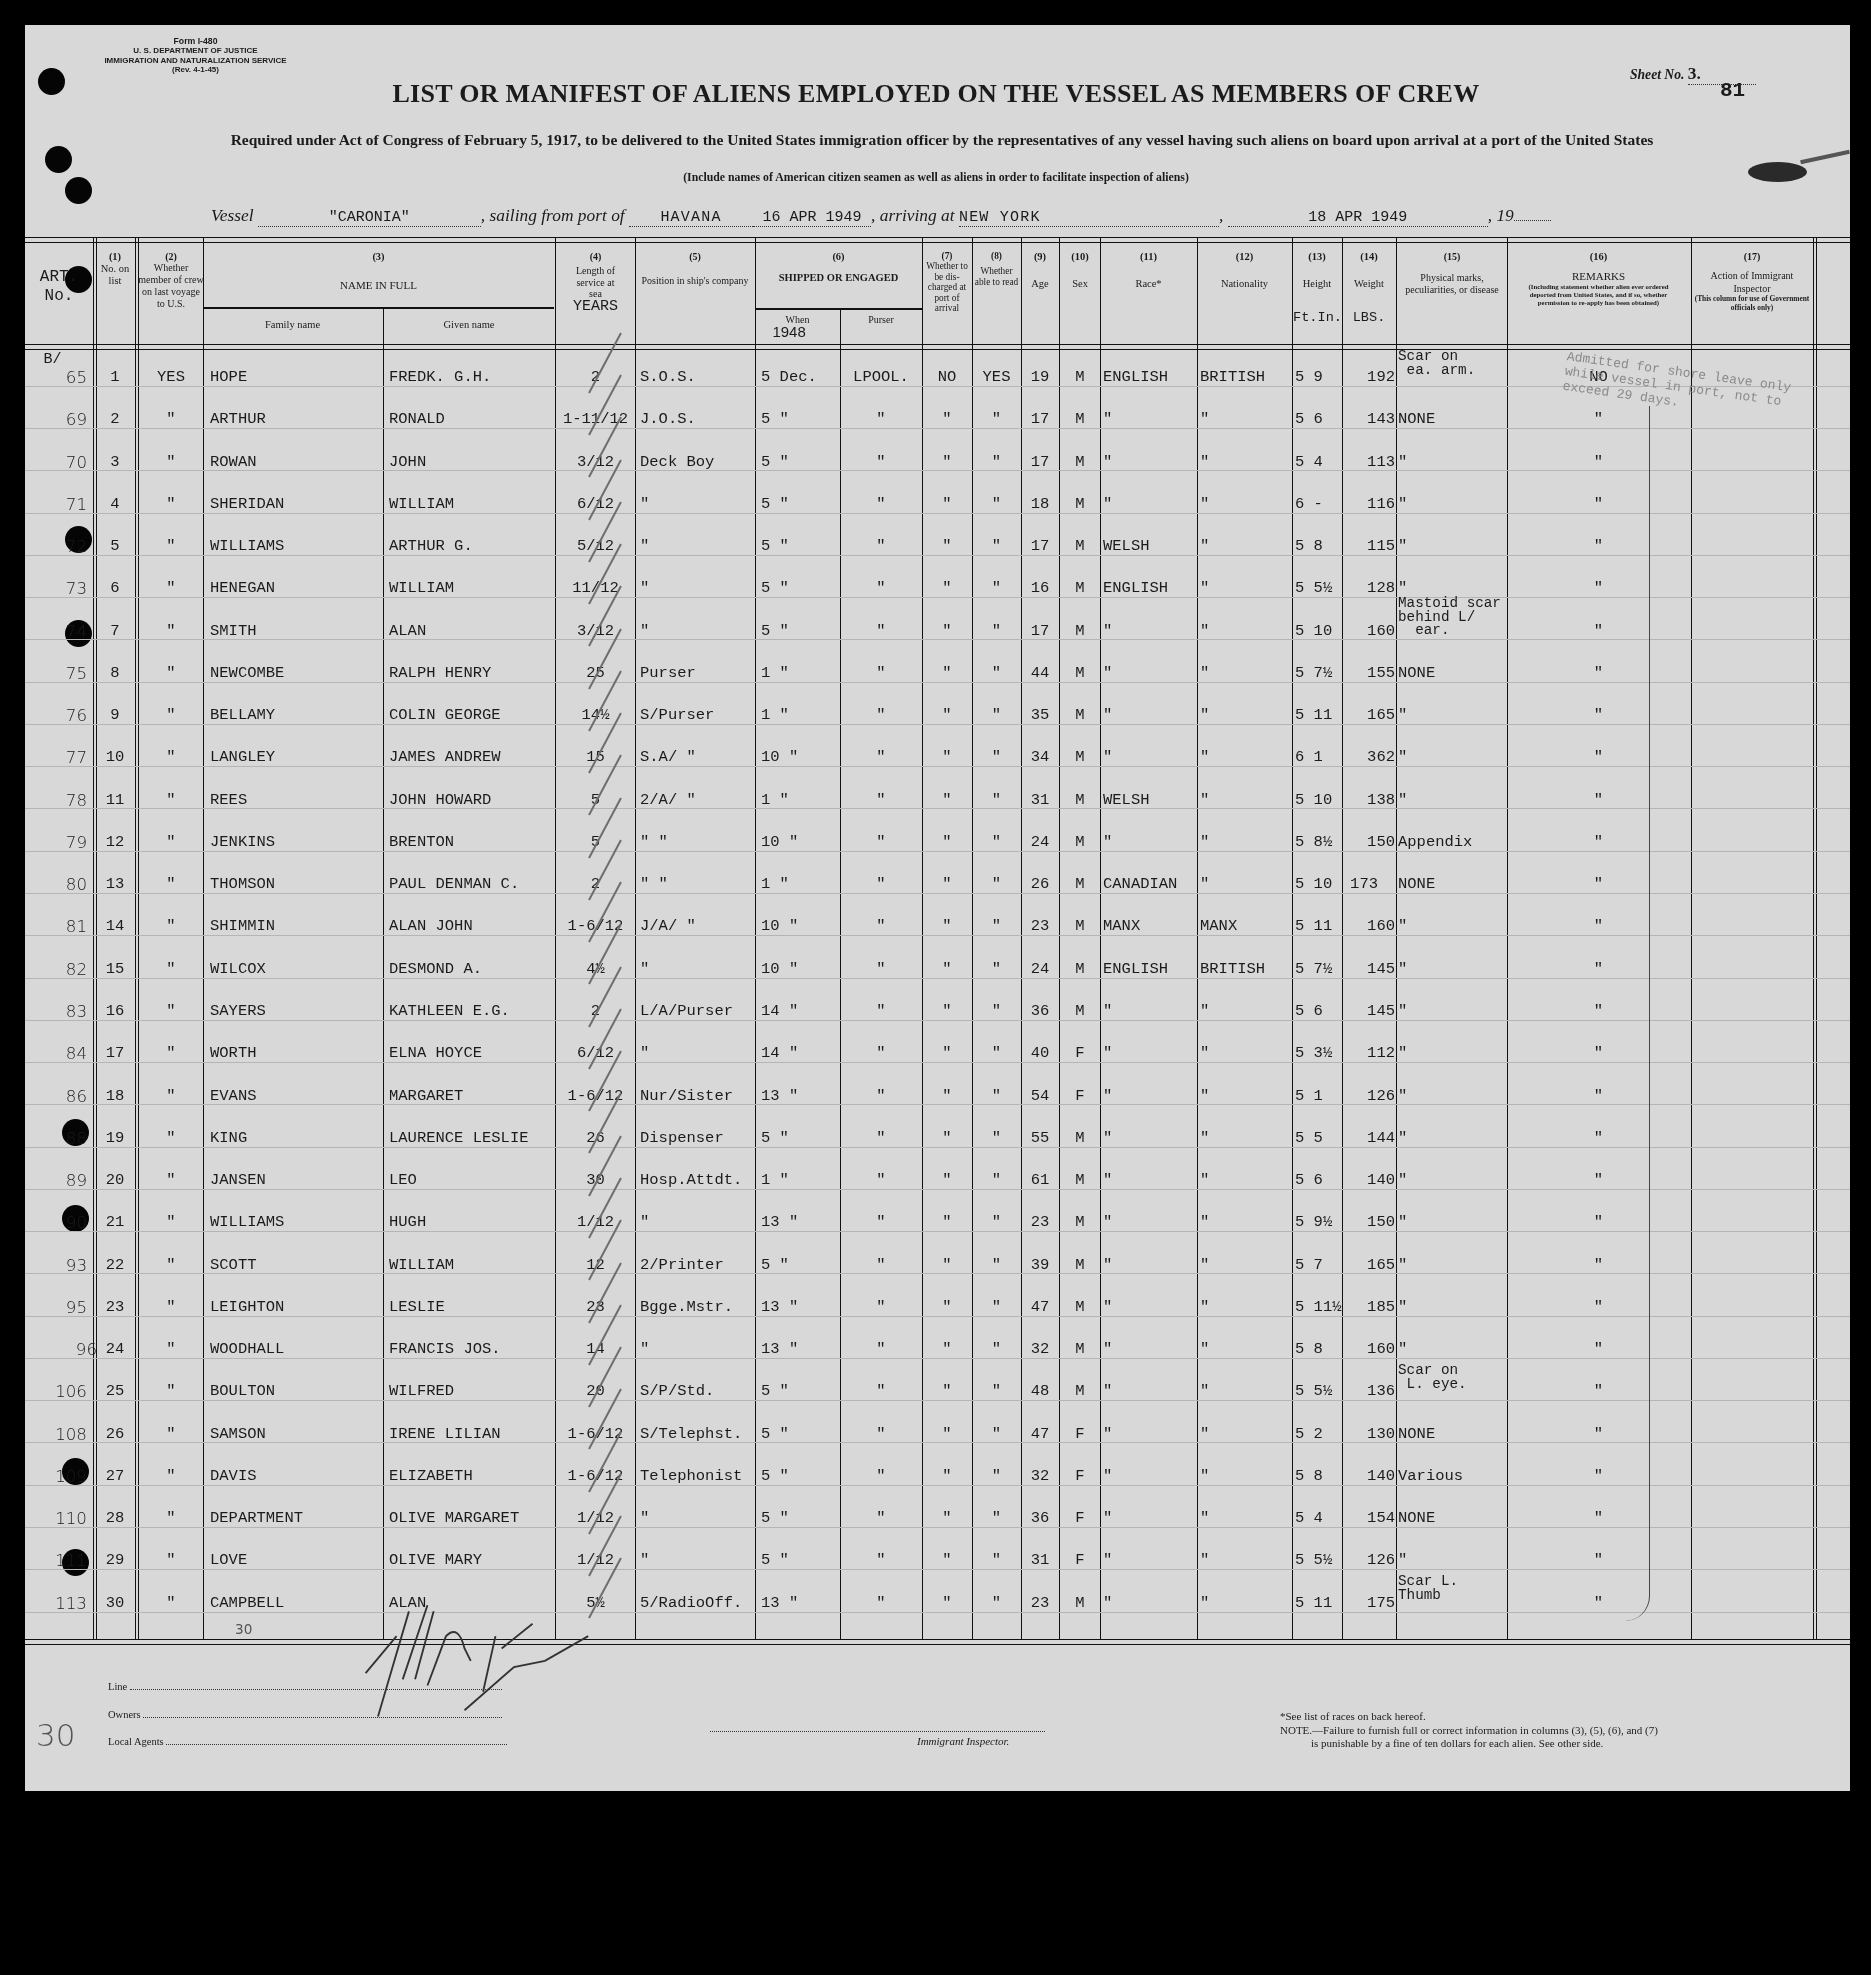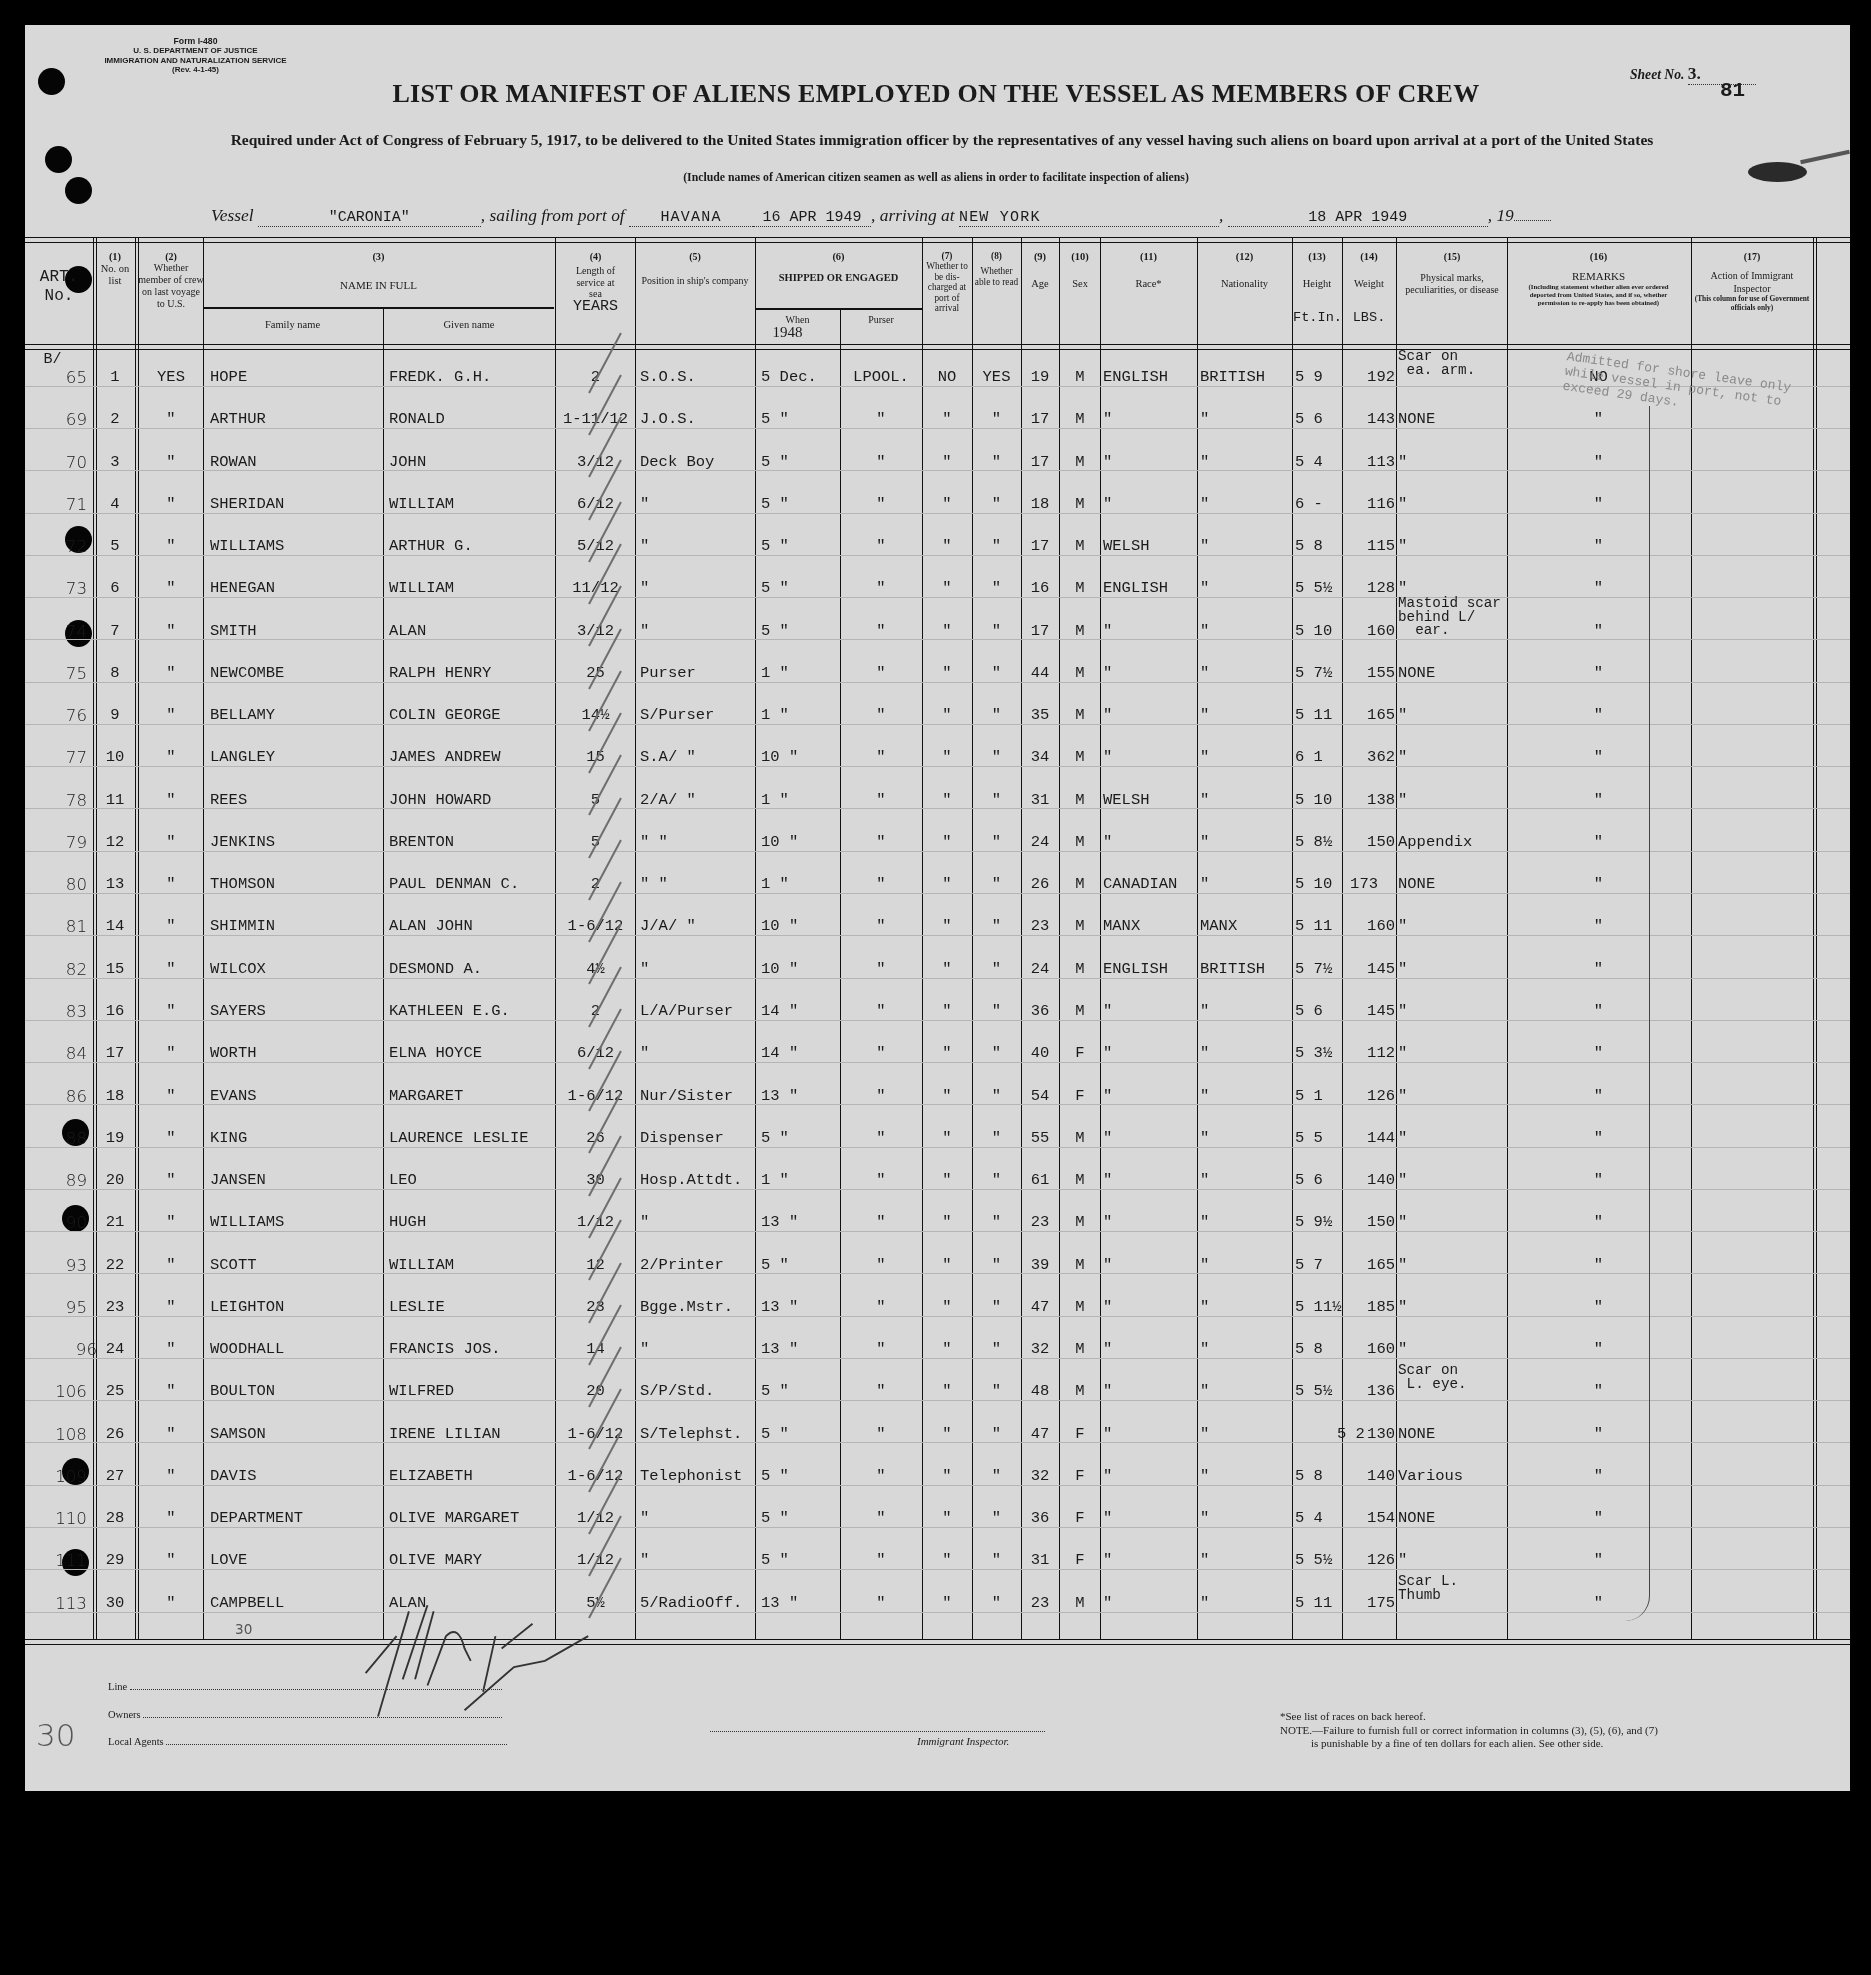--- a/index.html
+++ b/index.html
@@ -138,21 +138,21 @@
   <div class="hd" style="left:610px;width:120px;top:13.6px;font-size:10px">
       <span class="num">(5)</span>
       <span style="display:block;margin-top:12.4px;padding:0 6.2px">Position in ship's company</span>
     </div>
   <div class="hd" style="left:730px;width:167px;top:13.6px">
       <span class="num">(6)</span>
       <span style="display:block;margin-top:8.7px;font-weight:bold;font-size:10.5px">SHIPPED OR ENGAGED</span>
     </div>
   <div class="hd" style="left:730px;width:85px;top:77px;font-size:10px">
       <span style="display:block">When</span>
-      <span style="display:block;font-family:Liberation Serif, serif;font-size:15px;text-align:left;padding-left:17.4px">1948</span>
+      <span style="display:block;font-family:Liberation Sans, sans-serif;font-size:15px;text-align:left;padding-left:17.4px">1948</span>
     </div>
   <div class="hd" style="left:815px;width:82px;top:77px;font-size:10px">Purser</div>
   <div class="hd" style="left:897px;width:50px;top:13.6px;font-size:9.3px;line-height:10.5px"><span class="num">(7)</span><span>Whether to be dis-charged at port of arrival</span></div>
   <div class="hd" style="left:947px;width:49px;top:13.6px;font-size:9.3px;line-height:10.5px">
       <span class="num">(8)</span>
       <span style="display:block;margin-top:5px">Whether able to read</span>
     </div>
   <div class="hd" style="left:996px;width:38px;top:13.6px">
       <span class="num">(9)</span>
       <span style="display:block;margin-top:15px">Age</span>
@@ -735,21 +735,21 @@
       <div class="cell c" style="left: 530px; width: 81px; top: 1189px;">1-6/12</div>
       <div class="cell " style="left: 615px; width: 115px; top: 1189px;">S/Telephst.</div>
       <div class="cell " style="left: 736px; width: 79px; top: 1189px;">5 "</div>
       <div class="cell c" style="left: 815px; width: 82px; top: 1189px;">"</div>
       <div class="cell c" style="left: 897px; width: 50px; top: 1189px;">"</div>
       <div class="cell c" style="left: 947px; width: 49px; top: 1189px;">"</div>
       <div class="cell c" style="left: 996px; width: 38px; top: 1189px;">47</div>
       <div class="cell c" style="left: 1034px; width: 42px; top: 1189px;">F</div>
       <div class="cell " style="left: 1078px; width: 95px; top: 1189px;">"</div>
       <div class="cell " style="left: 1175px; width: 92px; top: 1189px;">"</div>
-      <div class="cell " style="left: 1270px; width: 46px; top: 1189px; margin-left: 42px;">5 2</div>
+      <div class="cell " style="left: 1270px; width: 46px; top: 1189px;">5 2</div>
       <div class="cell r" style="left: 1317px; width: 53px; top: 1189px;">130</div>
       <div class="cell " style="left: 1373px; width: 109px; top: 1189px;">NONE</div>
       <div class="cell c" style="left: 1482px; width: 183px; top: 1189px;">"</div>
       <div class="check" style="left: 579px; top: 1148px; height: 68px;"></div>
       <div class="row" style="top: 1248px; height: 0px;"></div>
       <div class="cell r hw" style="left: 0px; width: 62px; top: 1231px;">109</div>
       <div class="cell c" style="left: 71px; width: 38px; top: 1231px;">27</div>
       <div class="cell c" style="left: 113px; width: 66px; top: 1231px;">"</div>
       <div class="cell " style="left: 185px; width: 173px; top: 1231px;">DAVIS</div>
       <div class="cell " style="left: 364px; width: 166px; top: 1231px;">ELIZABETH</div>

